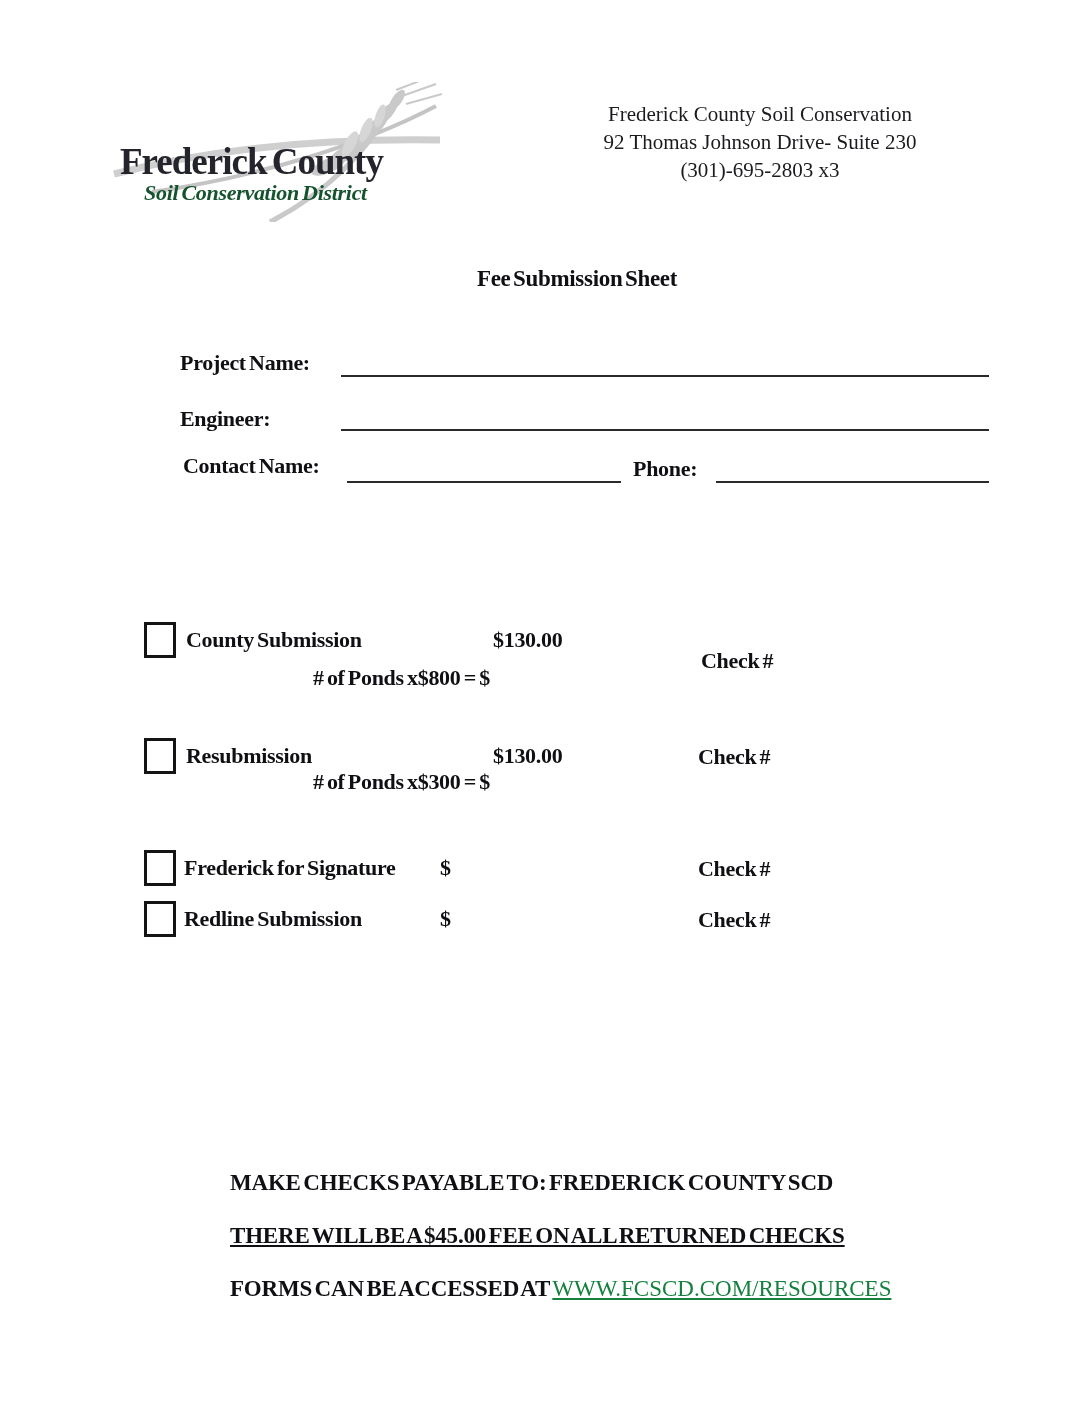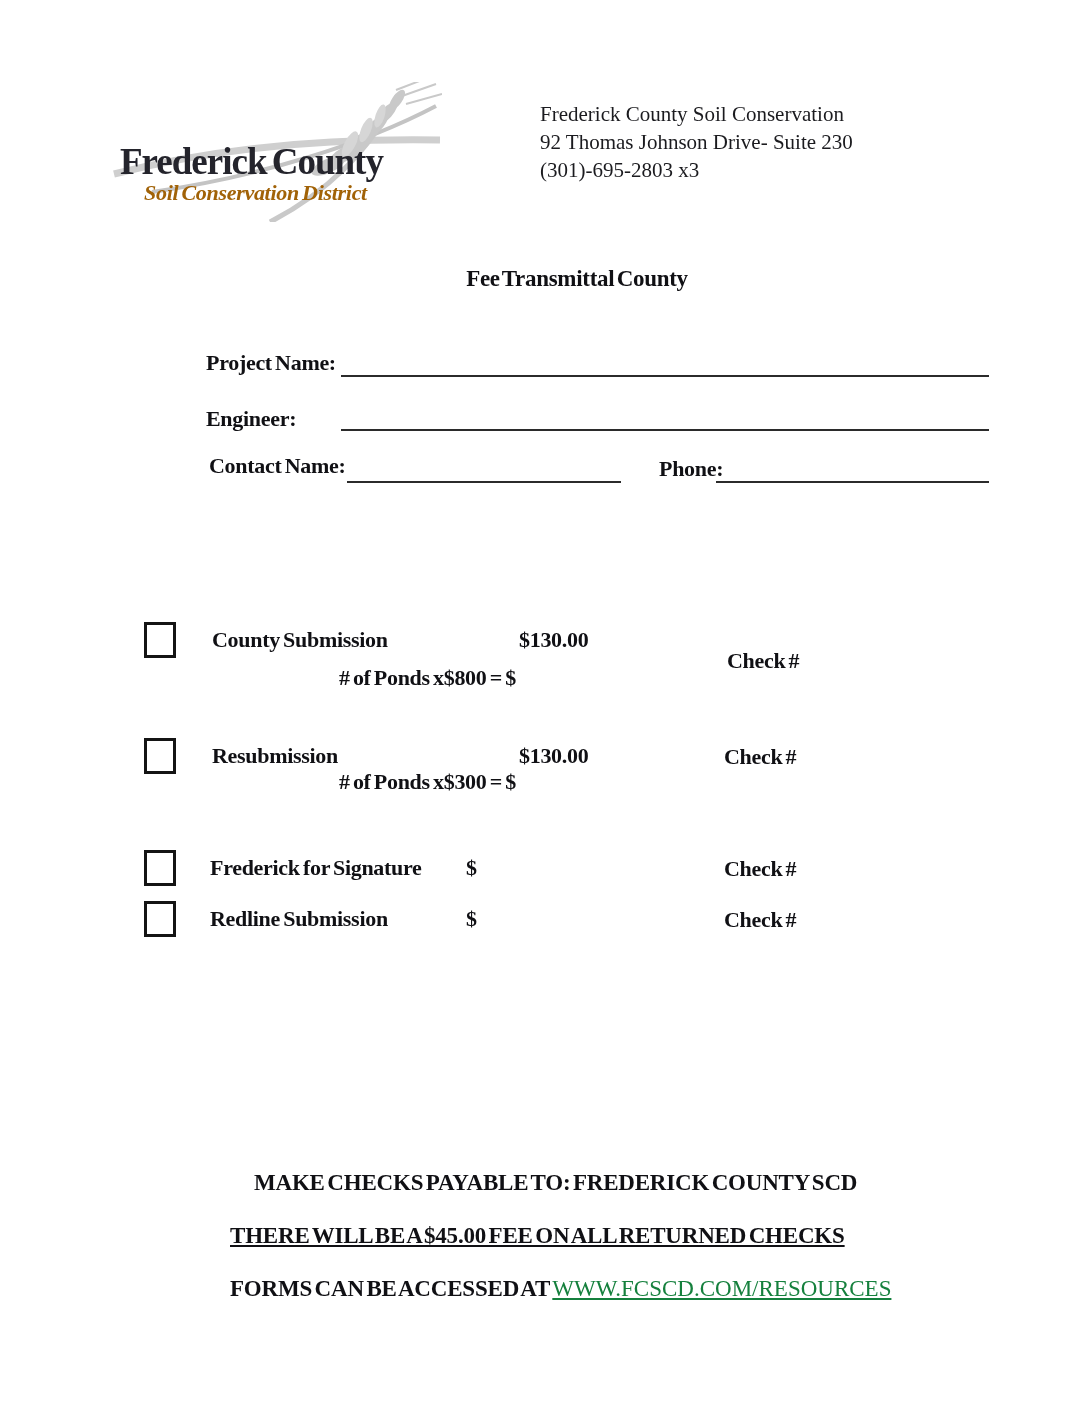--- a/index.html
+++ b/index.html
@@ -6,38 +6,38 @@
   .page{
     position:relative;
     width:1088px;height:1408px;
     background:#ffffff;
     font-family:"Liberation Serif", serif;
     color:#101014;
     overflow:hidden;
     margin:0 auto;
   }
   .abs{position:absolute;white-space:nowrap;}
-  .b{font-weight:bold;letter-spacing:-0.3px;word-spacing:-2px;color:#101014;margin-left:26px;}
+  .b{font-weight:bold;letter-spacing:-0.3px;word-spacing:-2px;color:#101014;}
   .sz22{font-size:22px;}
   
   .logo-wrap{position:absolute;left:112px;top:82px;width:330px;height:140px;}
   .logo-art{position:absolute;left:0;top:0;}
   .logo-name{
     position:absolute;left:8px;top:58px;
     font-size:37px;font-weight:bold;letter-spacing:-1px;word-spacing:-3px;
     color:#24242c;
   }
   .logo-tagline{
     position:absolute;left:32px;top:98px;
     font-size:22px;font-weight:bold;font-style:italic;
-    letter-spacing:-0.3px;word-spacing:-2px;color:#a16207;
+    letter-spacing:-0.3px;word-spacing:-2px;color:#14532d;
   }
   .address{
     position:absolute;left:540px;top:100px;width:440px;
-    text-align:left;font-size:21px;line-height:28px;color:#1b1b1f;
+    text-align:center;font-size:21px;line-height:28px;color:#1b1b1f;
   }
   
   .doc-title{
     position:absolute;left:167px;top:266px;width:820px;
     text-align:center;font-size:23px;font-weight:bold;
     letter-spacing:-0.3px;word-spacing:-3px;
   }
   
   .fline{position:absolute;border-bottom:2px solid #2b2b2b;height:0;}
   .ln-project{left:341px;top:375px;width:648px;}
@@ -69,21 +69,21 @@
   .fee3-amount{left:440px;top:855px;}
   .fee3-check{left:698px;top:856px;}
   .fee4-label{left:184px;top:906px;}
   .fee4-amount{left:440px;top:906px;}
   .fee4-check{left:698px;top:907px;}
   
   .footer-line{
     position:absolute;left:230px;white-space:nowrap;
     font-size:23px;font-weight:bold;letter-spacing:-0.2px;word-spacing:-3px;
   }
-  .ft-1{top:1170px;margin-left:24px;}
+  .ft-1{top:1170px;}
   .ft-2{top:1223px;text-decoration:underline;}
   .ft-3{top:1276px;}
   .ft-link{color:#15803d;text-decoration:underline;font-weight:normal;letter-spacing:0;}
 </style>
 </head>
 <body>
 
 <div class="page">
 
   <div class="logo-wrap">
@@ -115,21 +115,21 @@
     <div class="logo-name">Frederick County</div>
     <div class="logo-tagline">Soil Conservation District</div>
   </div>
 
   <div class="address">
     <div>Frederick County Soil Conservation</div>
     <div>92 Thomas Johnson Drive- Suite 230</div>
     <div>(301)-695-2803 x3</div>
   </div>
 
-  <div class="doc-title">Fee Transmittal County</div>
+  <div class="doc-title">Fee Submission Sheet</div>
 
   <span class="abs b sz22 lbl-project">Project Name:</span>
   <div class="fline ln-project"></div>
 
   <span class="abs b sz22 lbl-engineer">Engineer:</span>
   <div class="fline ln-engineer"></div>
 
   <span class="abs b sz22 lbl-contact">Contact Name:</span>
   <div class="fline ln-contact"></div>
 

